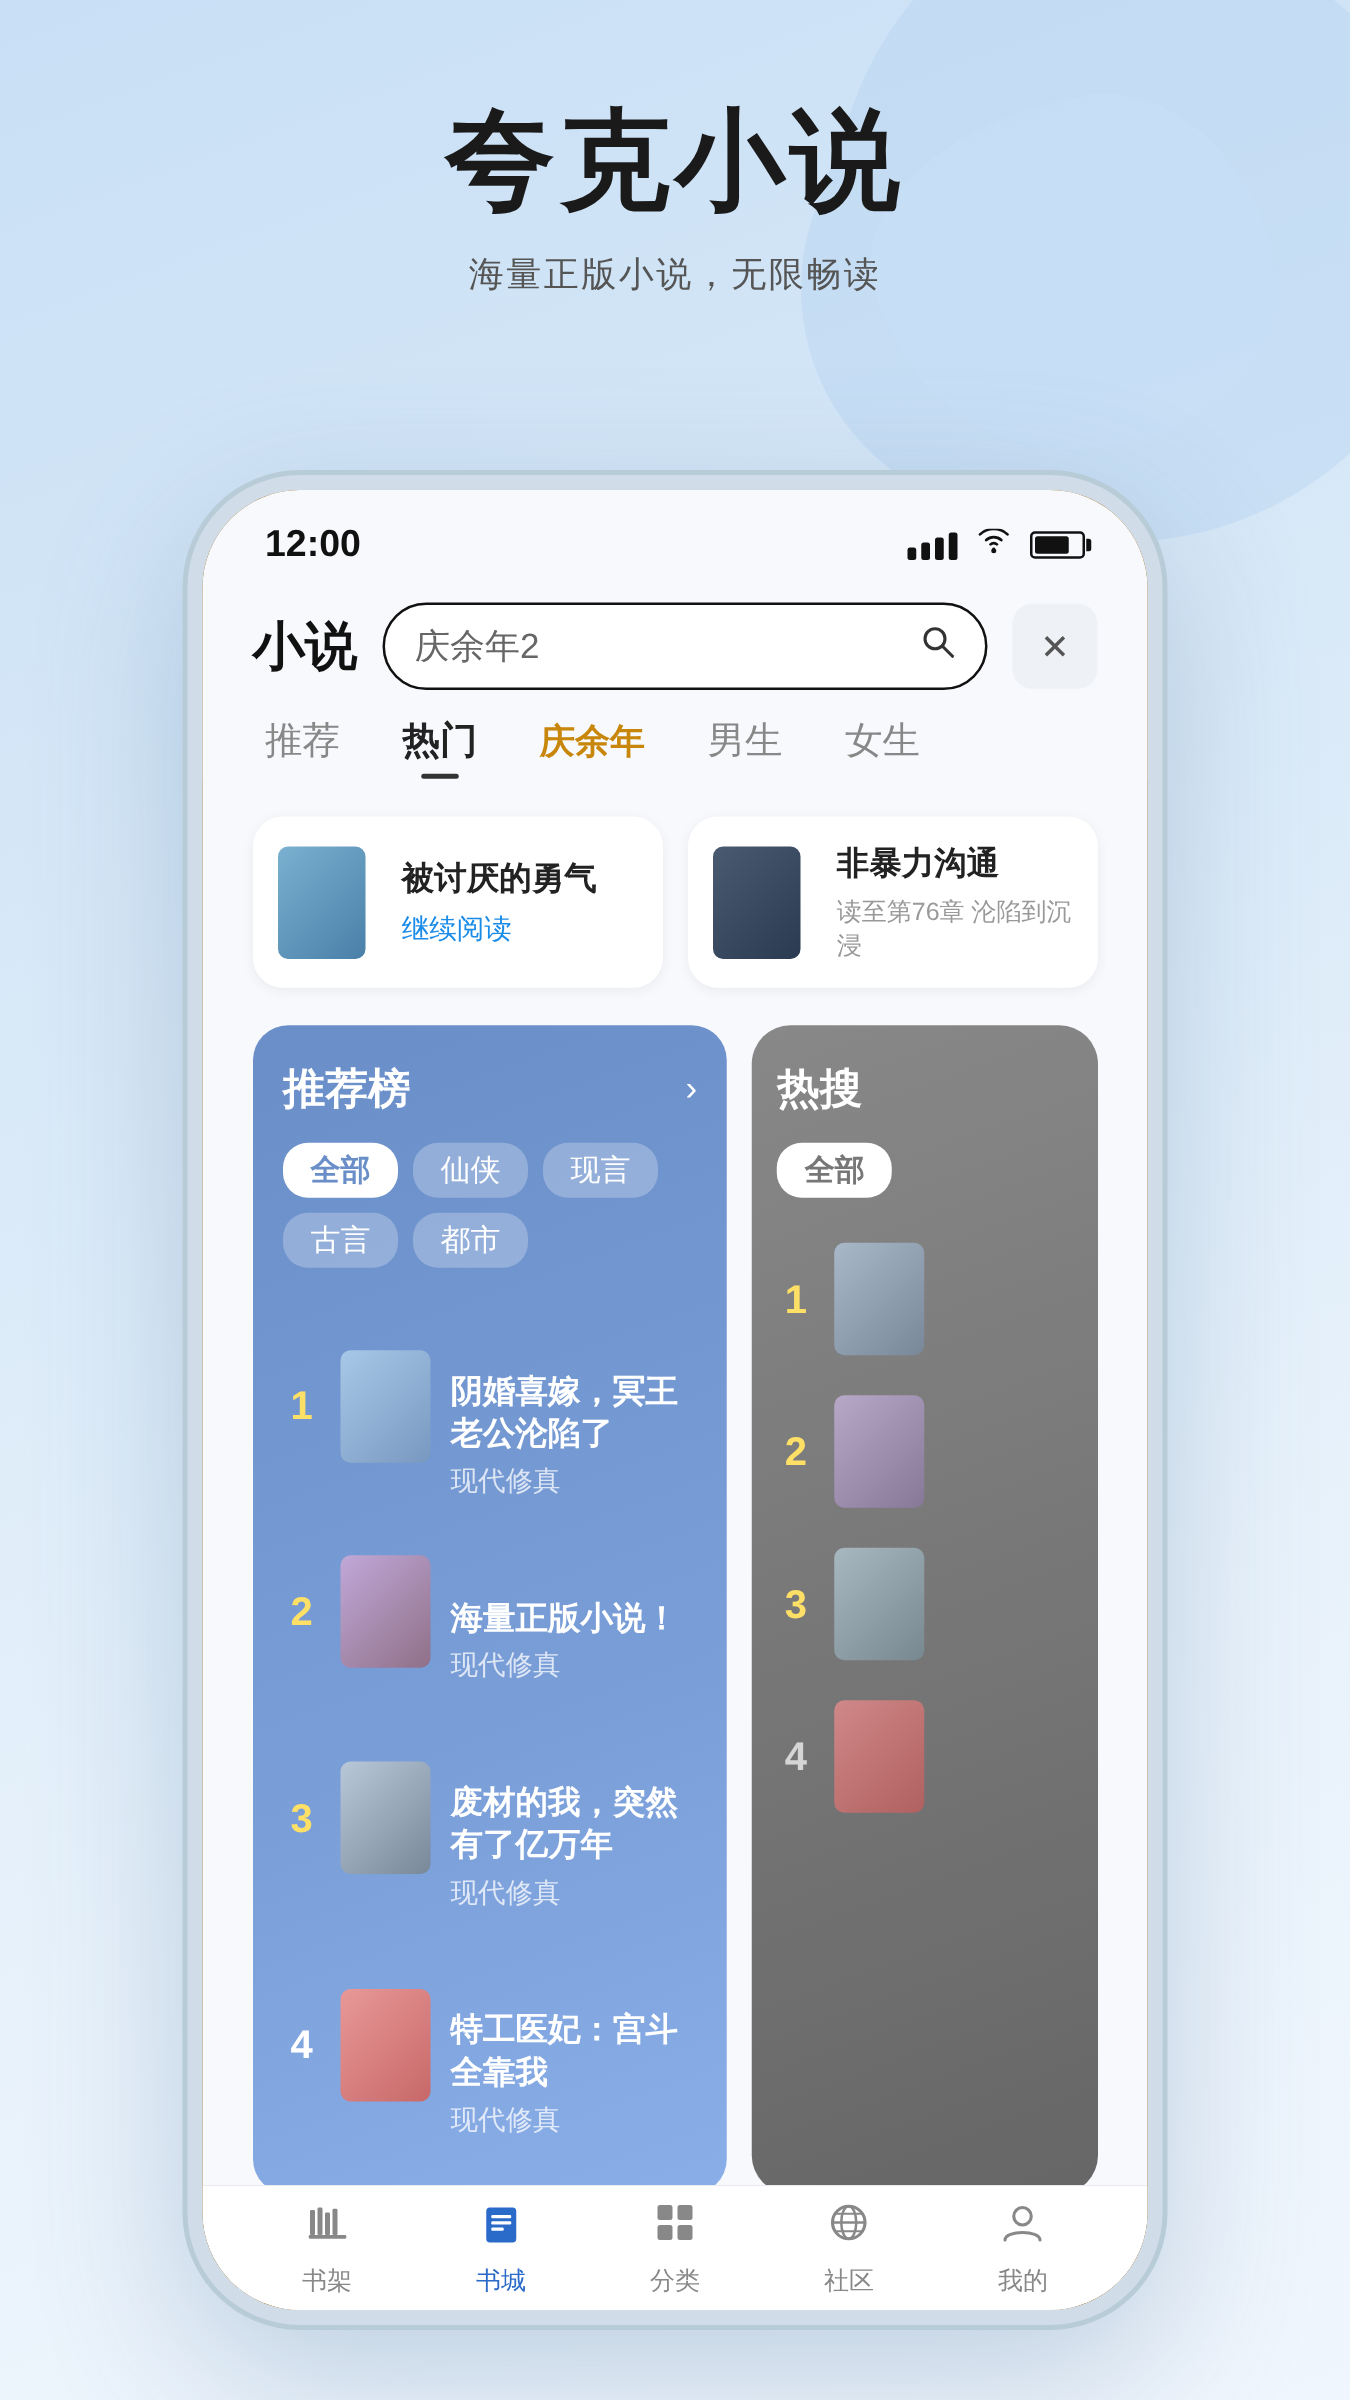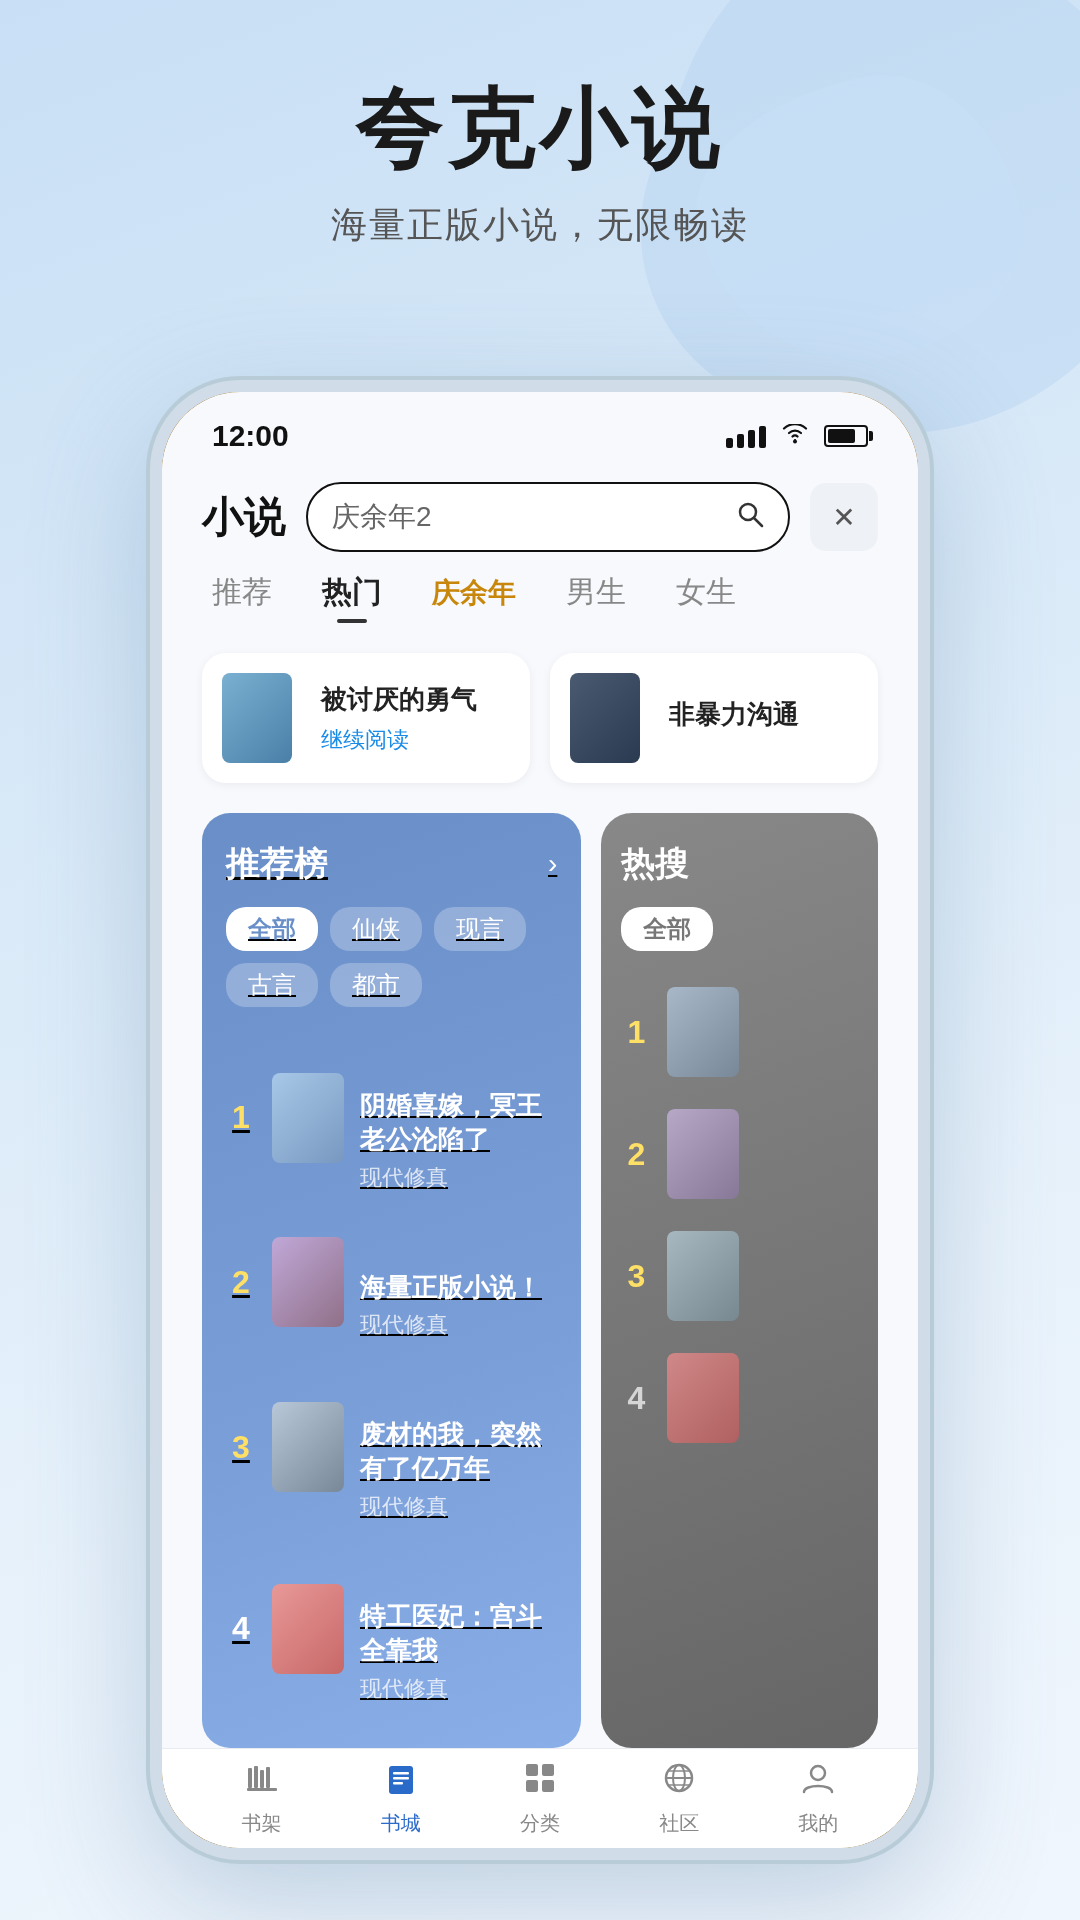--- a/index.html
+++ b/index.html
@@ -49,21 +49,21 @@
       z-index: 2;
     }
     .hero-title {
       font-size: 88px;
       font-weight: 700;
       color: #1a1a1a;
       letter-spacing: 4px;
       line-height: 1.1;
     }
     .hero-subtitle {
-      font-size: 36px;
+      font-size: 28px;
       color: #555;
       margin-top: 24px;
       font-weight: 400;
       letter-spacing: 2px;
     }
 
     
     .phone-wrapper {
       position: absolute;
       top: 380px;
@@ -309,21 +309,20 @@
       gap: 20px;
     }
 
     
     .rec-panel {
       flex: 1.4;
       background: linear-gradient(160deg, #6a8fc8 0%, #7a9ed8 60%, #8aaee8 100%);
       border-radius: 28px;
       padding: 28px 24px;
       min-height: 600px;
-      text-decoration: underline;
     }
     .panel-header {
       display: flex;
       align-items: center;
       justify-content: space-between;
       margin-bottom: 20px;
     }
     .panel-title {
       font-size: 34px;
       font-weight: 700;
@@ -554,20 +553,21 @@
             <div class="book-cover-small cover-blue"></div>
             <div class="reading-info">
               <div class="reading-title">被讨厌的勇气</div>
               <div class="reading-progress">继续阅读</div>
             </div>
           </div>
           <div class="reading-card">
             <div class="book-cover-small cover-dark"></div>
             <div class="reading-info">
               <div class="reading-title">非暴力沟通</div>
+              <div class="reading-sub">读至第76章 沦陷到沉浸</div>
             </div>
           </div>
         </div>
 
         <div class="panels-row">
 
           <div class="rec-panel">
             <div class="panel-header">
               <span class="panel-title">推荐榜</span>
               <span class="panel-arrow">›</span>

